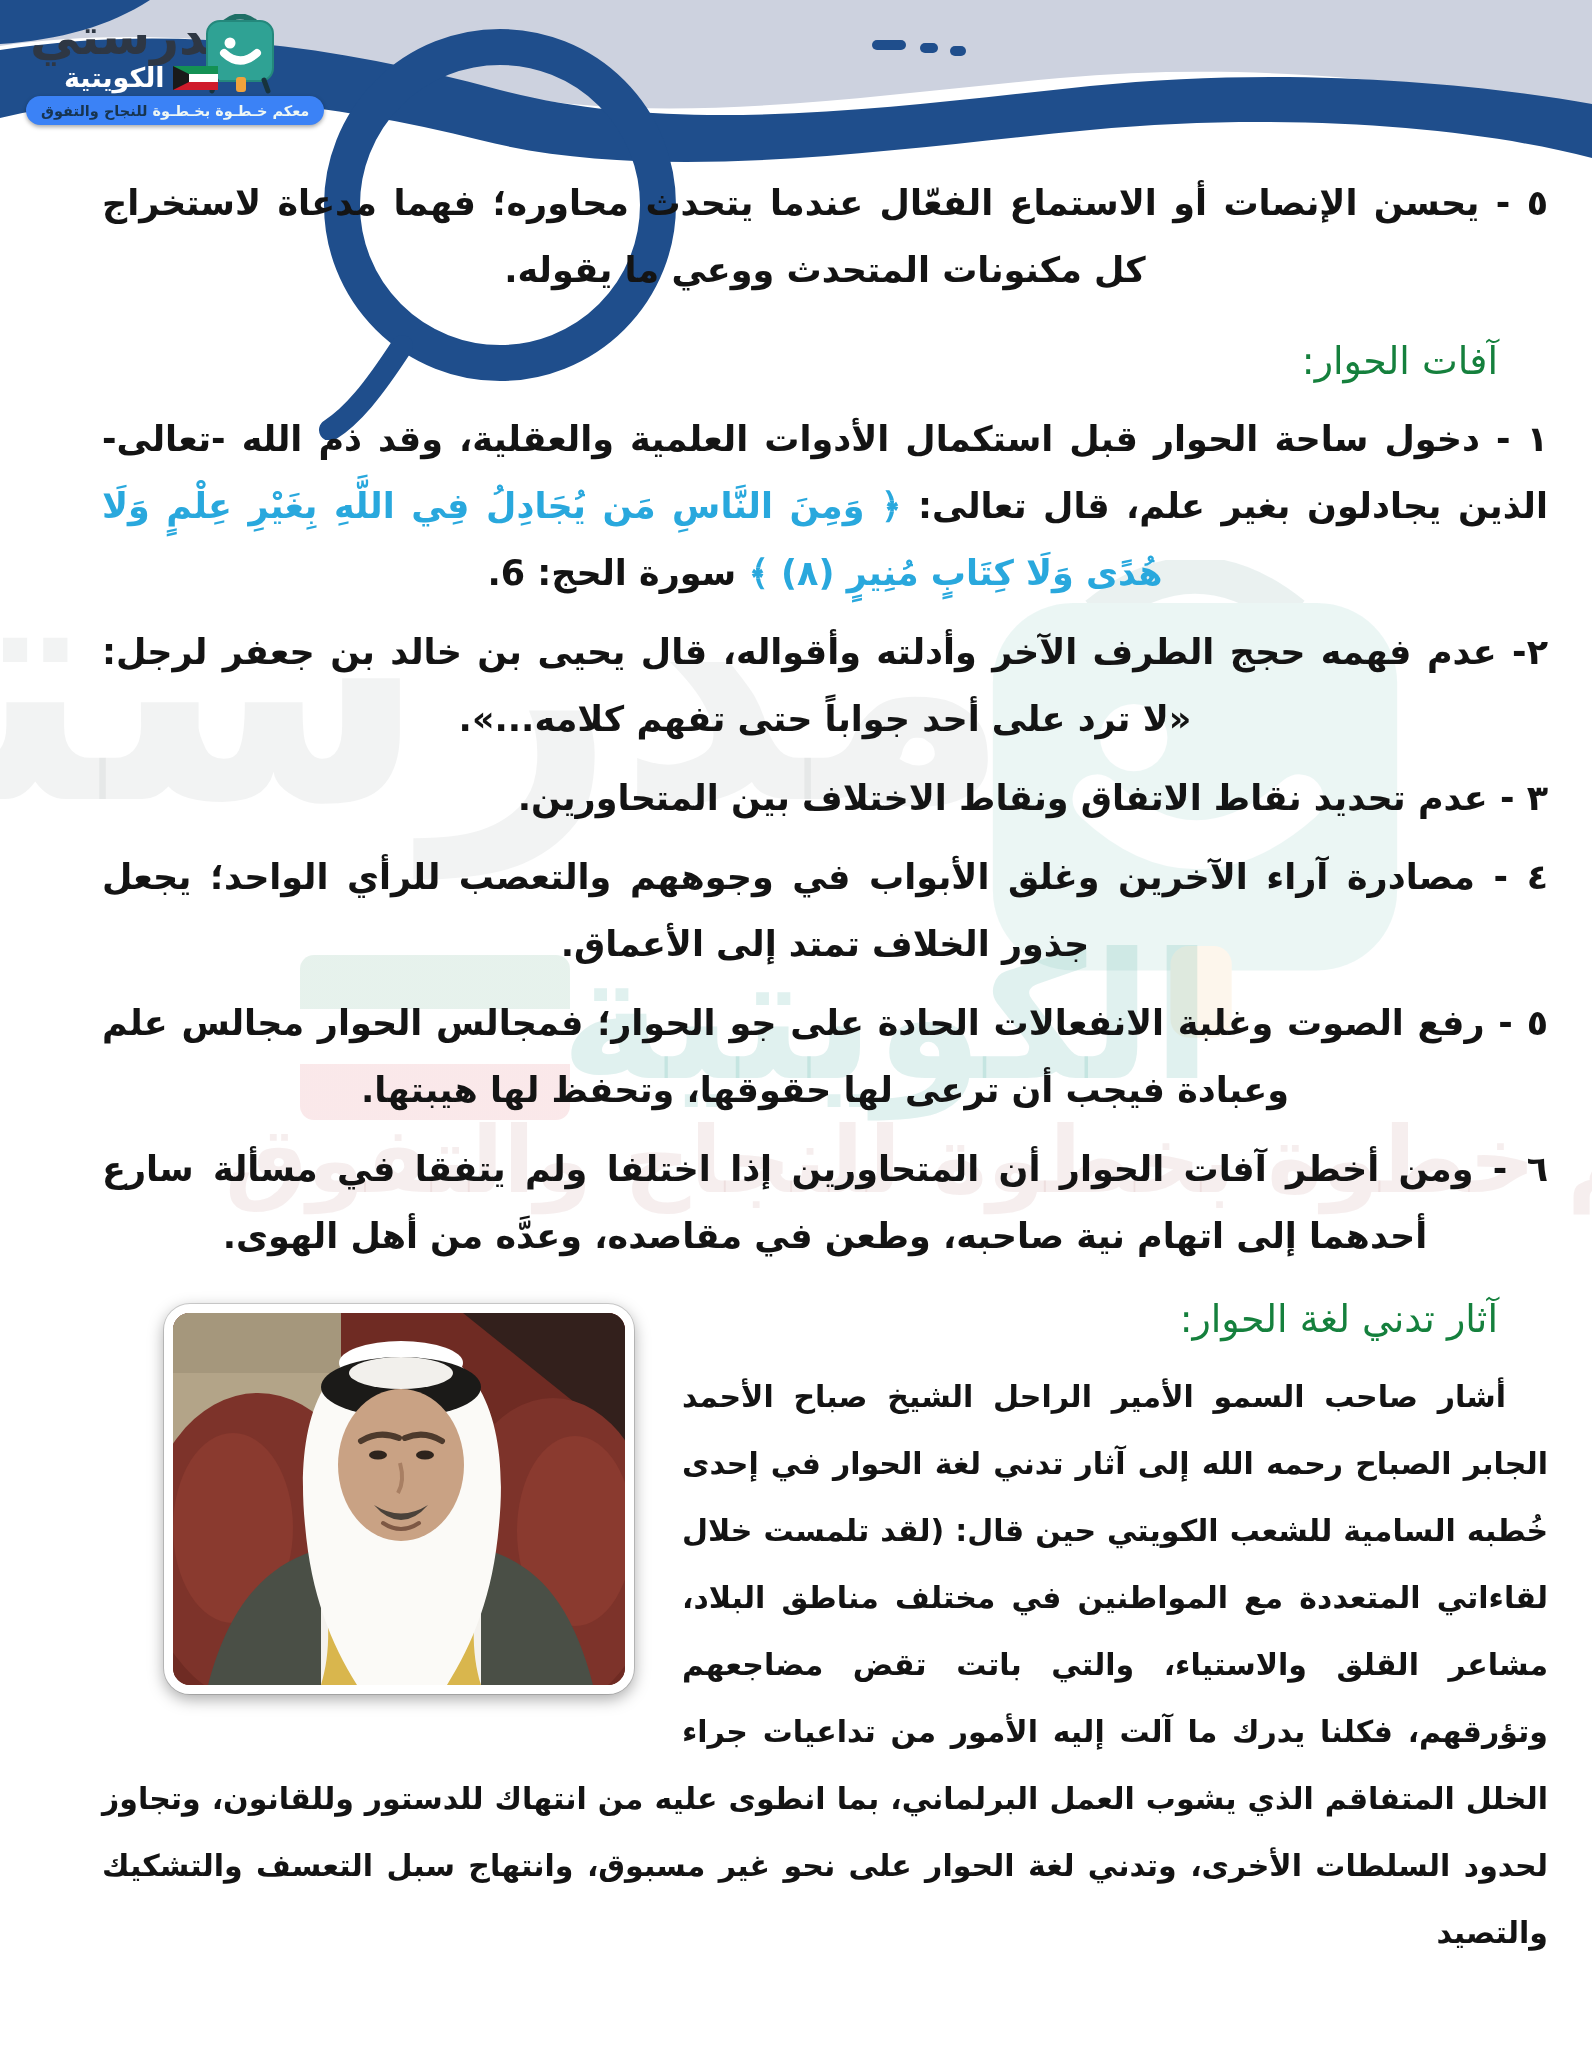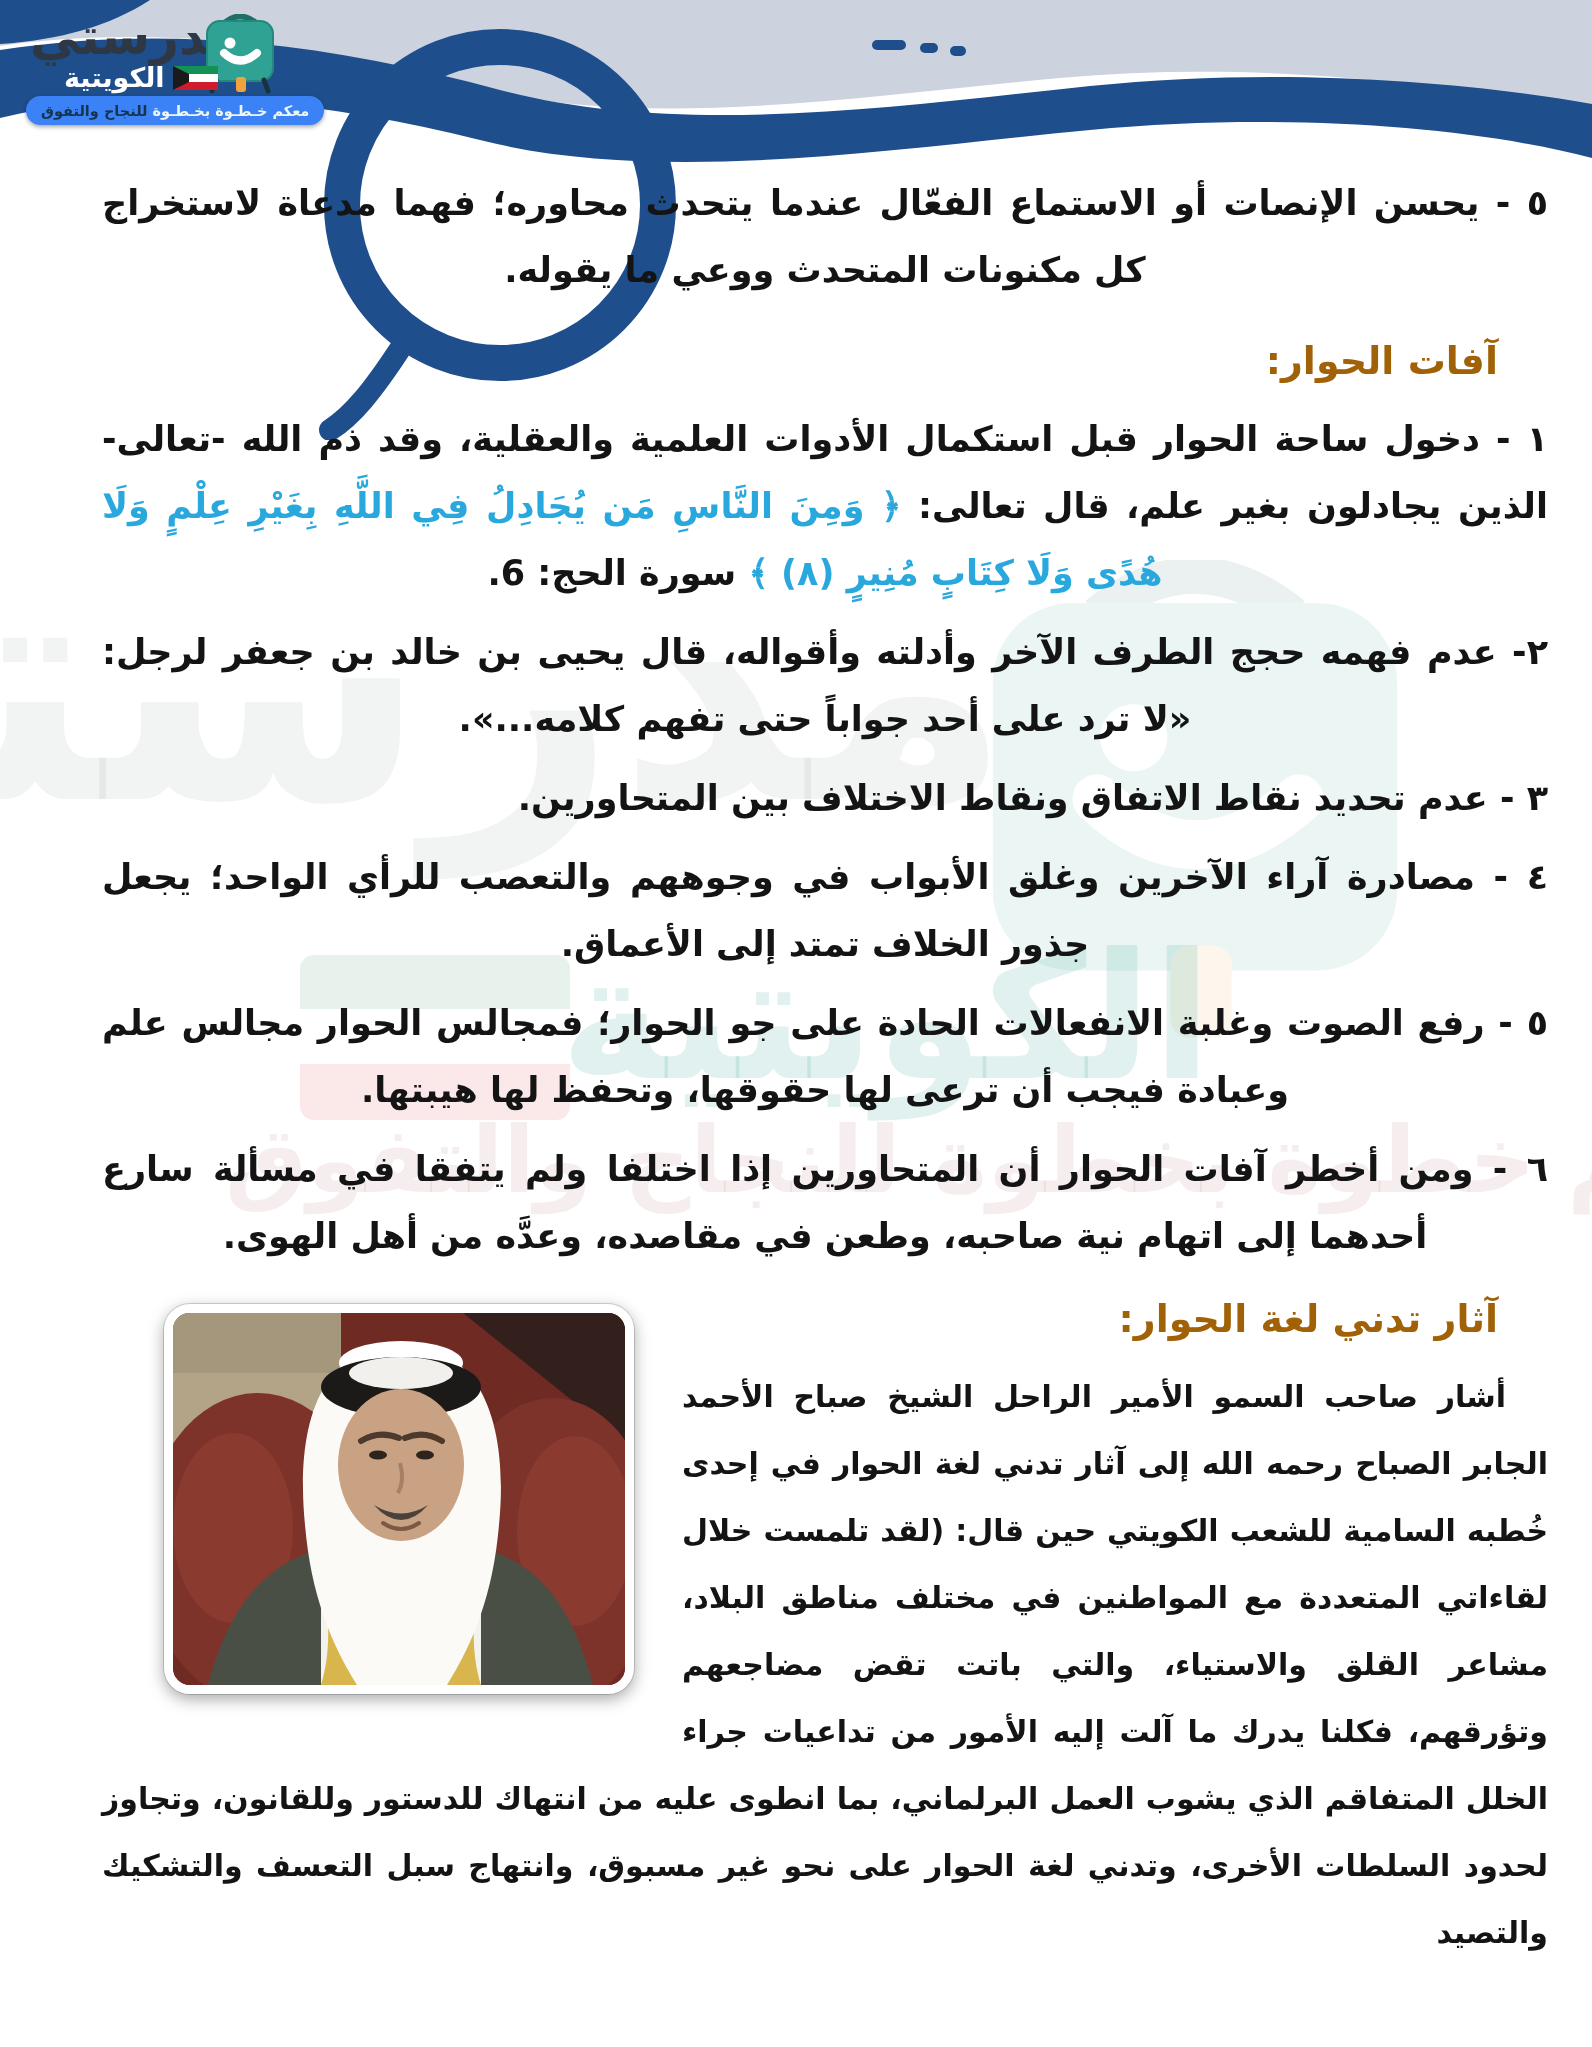--- a/index.html
+++ b/index.html
@@ -31,21 +31,21 @@
   .banner{position:absolute;left:26px;top:96px;background:#3b82f6;border-radius:16px;
     padding:5px 15px;box-shadow:0 2px 4px rgba(0,0,0,.35);white-space:nowrap;direction:rtl;}
   .banner .b-light{font-size:14.5px;font-weight:bold;color:#eef7f4;}
   .banner .b-bold{font-size:14.5px;font-weight:bold;color:#17344f;}
   
   .content{position:absolute;top:170px;left:0;right:0;bottom:0;z-index:2;
     padding:0 44px 0 102px;direction:rtl;color:#141414;}
   p.item{font-size:35px;font-weight:bold;line-height:67px;margin:0 0 12px;color:#141414;}
   p.multi{text-align:justify;text-align-last:center;}
   p.single{text-align:right;}
-  h2.red{font-size:38px;font-weight:bold;color:#a16207;margin:34px 50px 20px 0;
+  h2.red{font-size:38px;font-weight:normal;color:#15803d;margin:34px 50px 20px 0;
     line-height:1.25;text-align:right;}
   h2.red2{margin-top:26px;}
   .quran{color:#29a8dd;}
   .sec2{overflow:visible;}
   .photo{float:left;width:452px;height:372px;margin:8px 48px 22px 62px;border:9px solid #ffffff;
     border-radius:26px;overflow:hidden;box-shadow:0 5px 16px rgba(0,0,0,.35),0 0 0 1px #d8d8d8;
     background:#6f2b23;}
   .photo svg{display:block;}
   p.flow{font-size:30px;font-weight:bold;line-height:67px;margin:0;text-align:justify;
     text-indent:42px;color:#141414;}

